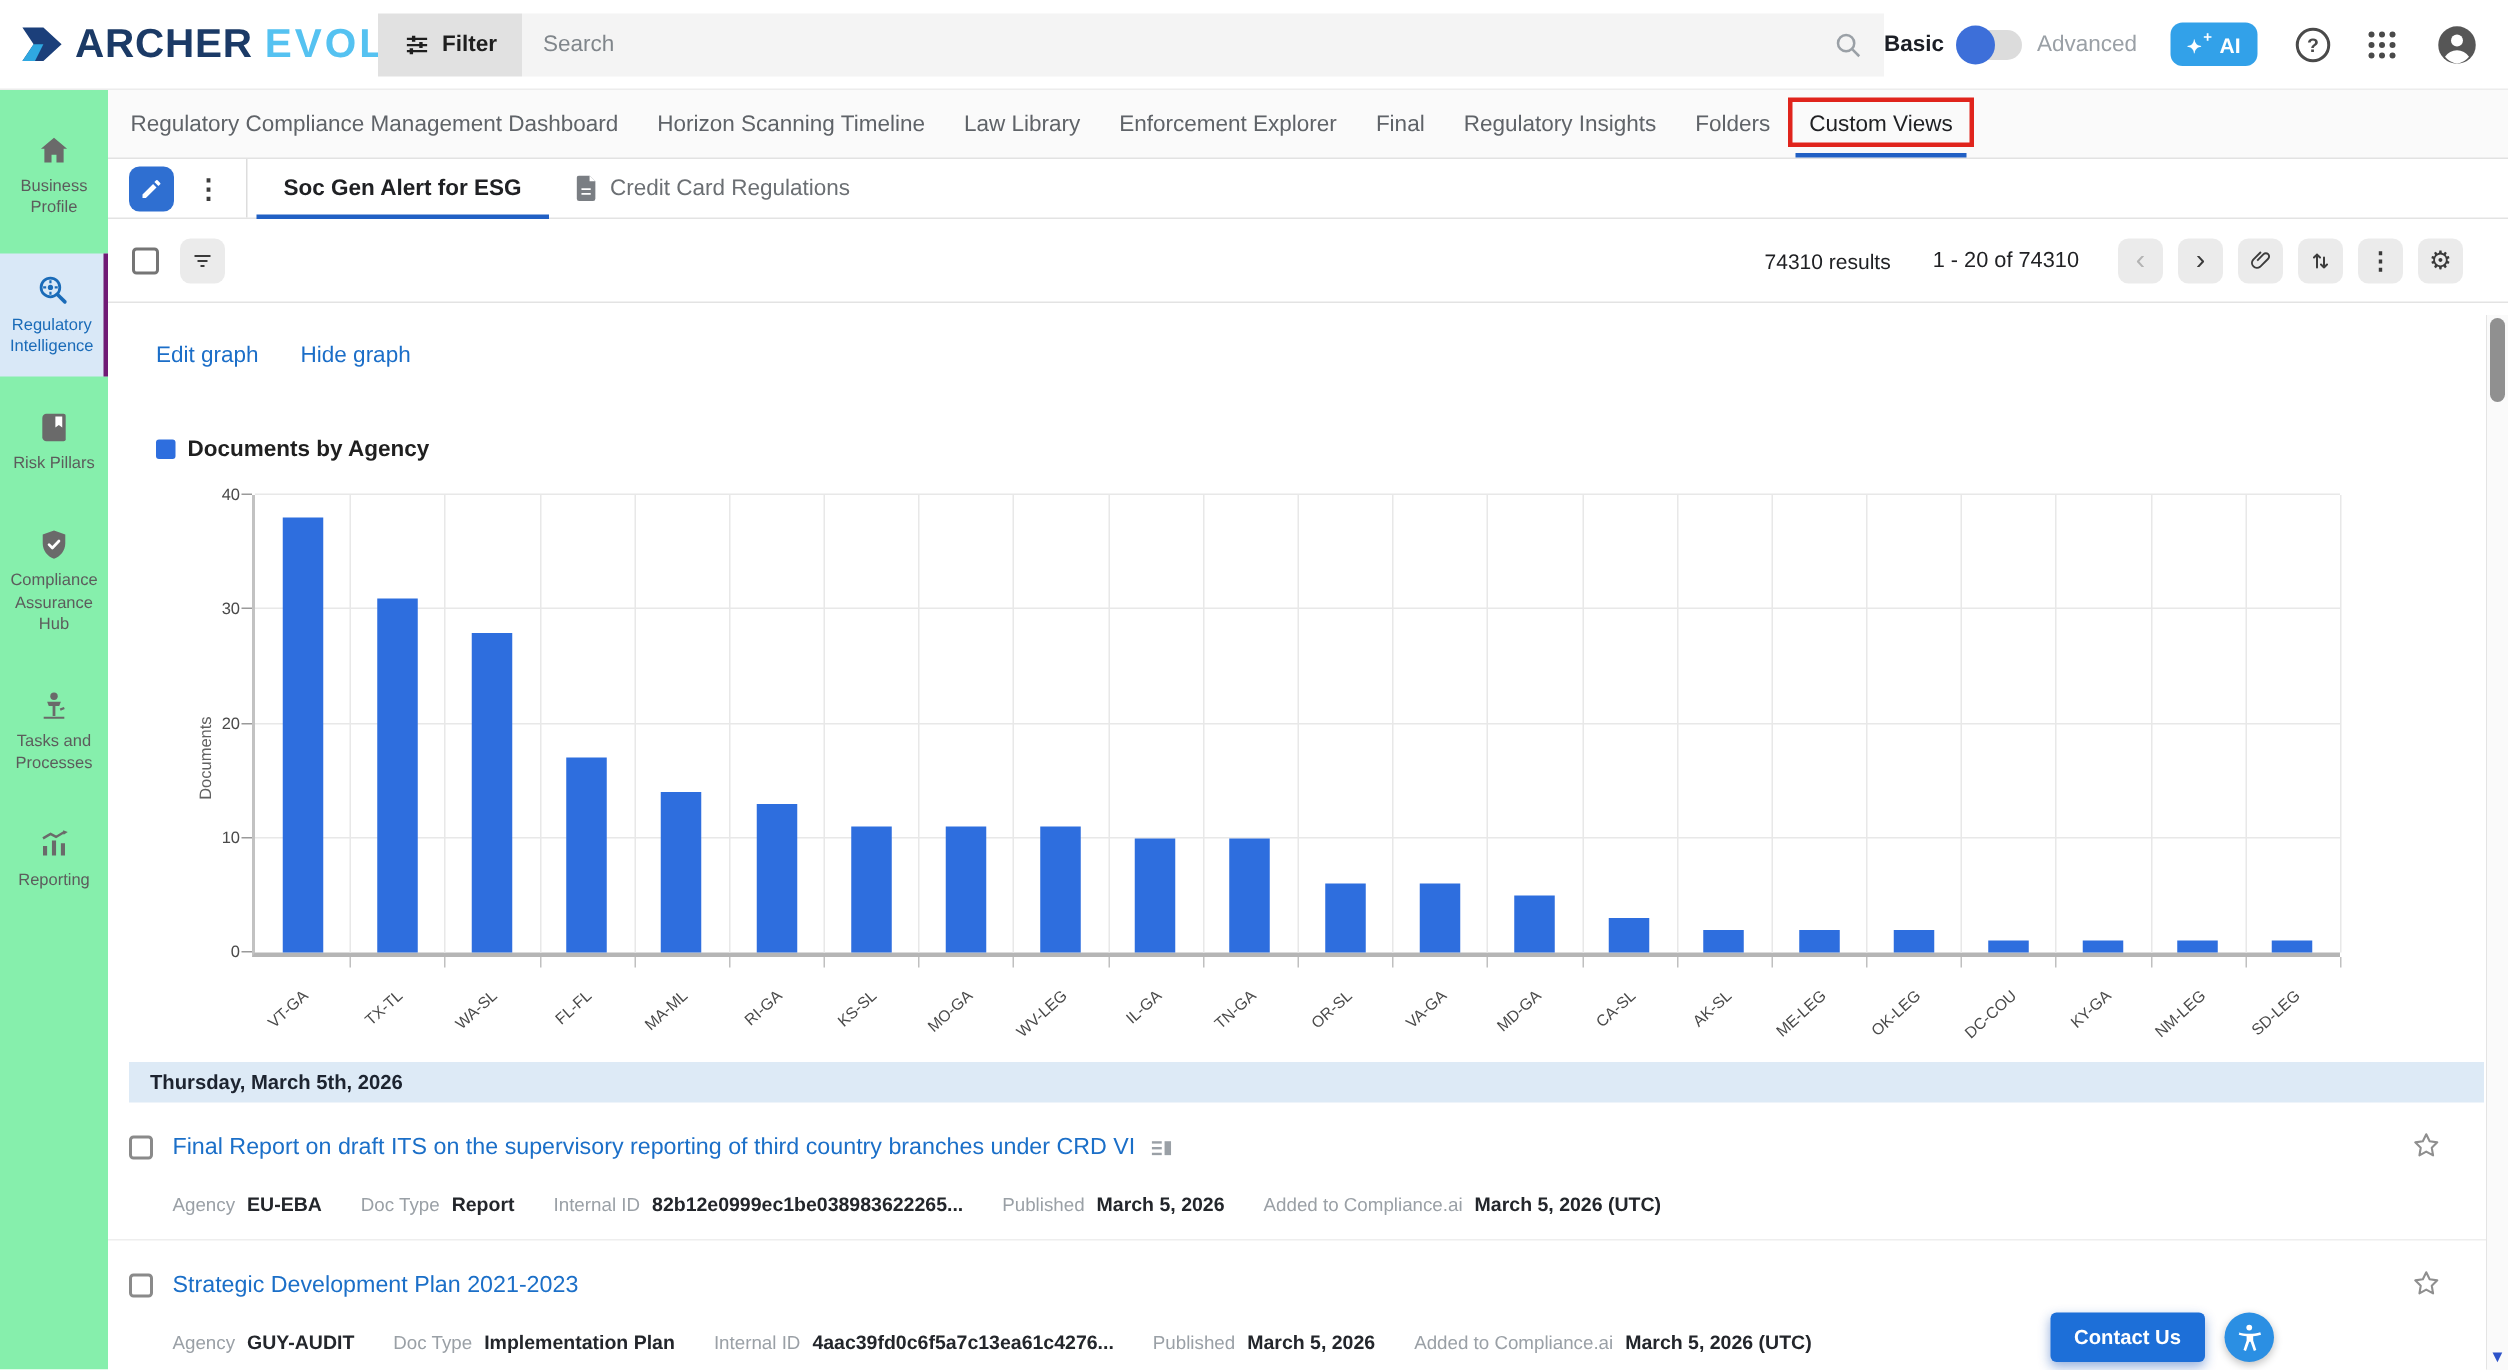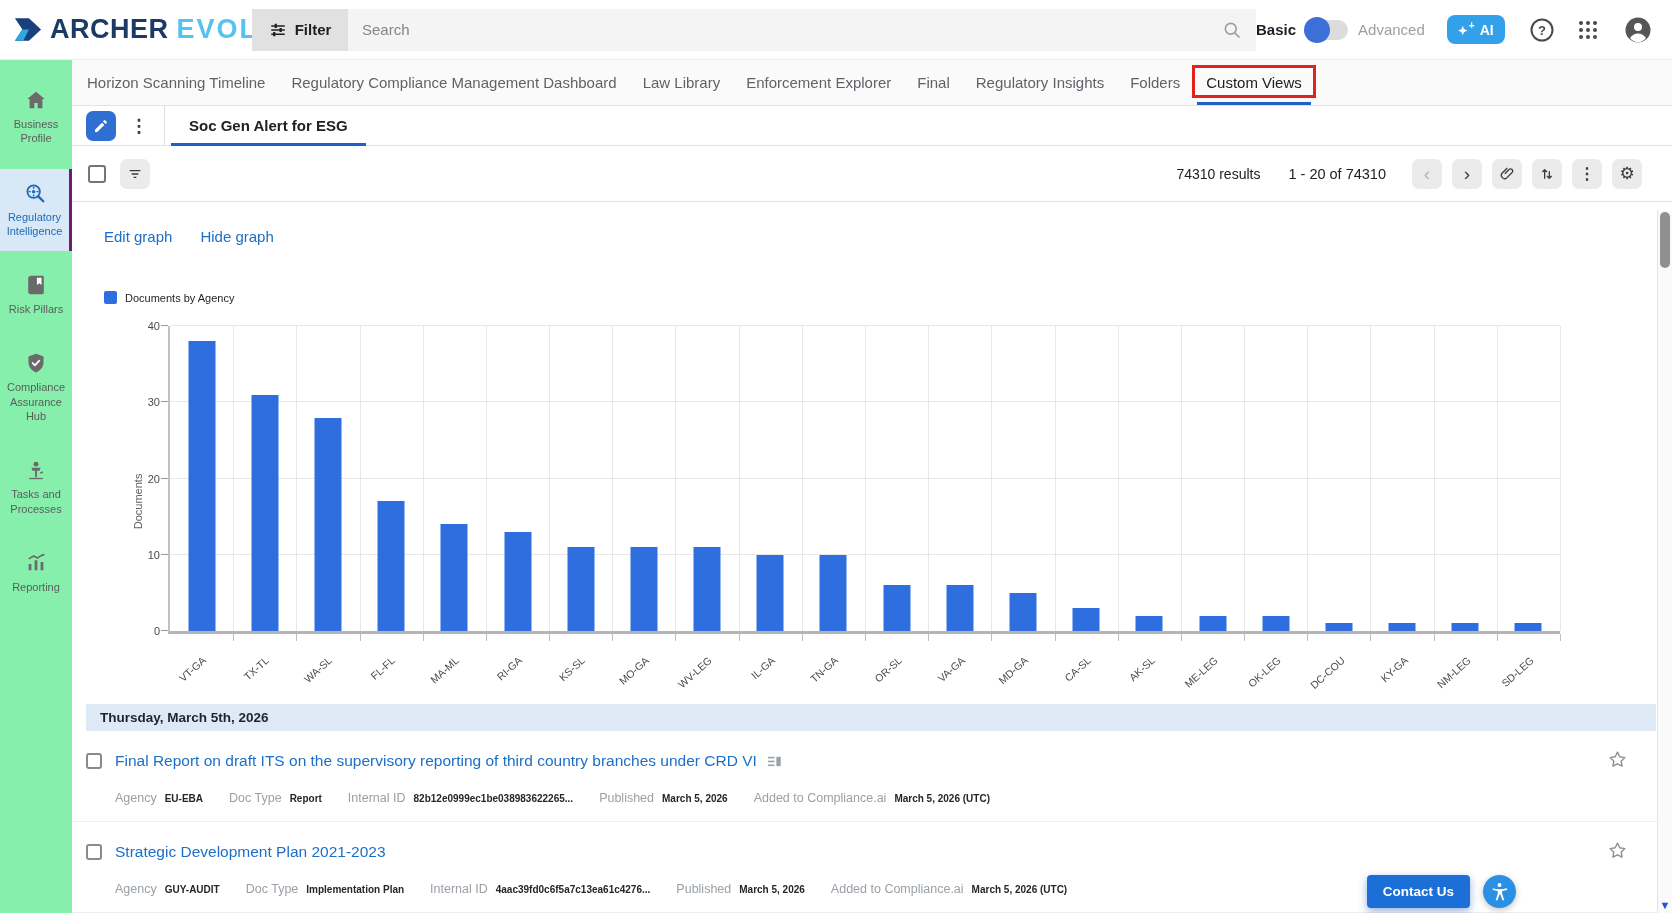--- a/index.html
+++ b/index.html
@@ -87,21 +87,21 @@
   .tool-sq.disabled .chev { color:#b3b3b3; }
   .gear-glyph { font-size:17px; }
   .kebab-glyph { font-size:16px; font-weight:700; }
 
   
   .content { flex:1; overflow:hidden; background:#fff; padding-top:26px; }
   .graph-links { margin-left:32px; display:flex; gap:28px; }
   .graph-link { font-size:15px; color:#1b6ec8; cursor:pointer; font-weight:500; }
   .legend { margin:46px 0 0 32px; display:flex; align-items:center; gap:8px; }
   .legend-sq { width:13px; height:13px; border-radius:2px; background:#2e6ede; }
-  .legend-label { font-size:11px; font-weight:400; color:#1f1f1f; }
+  .legend-label { font-size:15px; font-weight:700; color:#1f1f1f; }
 
   .chart { position:relative; margin:22px 112px 0 96px; }
   .plot { position:relative; height:308px; border-left:2px solid #c2c2c2;
           border-bottom:3px solid #b5b5b5; }
   .hgrid { position:absolute; left:0; right:0; height:1px; background:#e8e8e8; }
   .vgrid { position:absolute; top:0; bottom:0; width:1px; background:#e8e8e8; }
   .ytick-label { position:absolute; right:calc(100% + 10px); font-size:11px; color:#4a4a4a;
                  transform:translateY(50%); }
   .ytick-dash { position:absolute; left:-9px; width:7px; height:1px; background:#9a9a9a; }
   .bar { position:absolute; bottom:0; width:27px; background:#2e6ede; transform:translateX(-50%); }
@@ -118,21 +118,21 @@
                  font-weight:600; color:#1d2430; }
   .result-item { padding:18px 0 16px 14px; border-bottom:1px solid #eee; }
   .item-top { display:flex; align-items:center; }
   .item-checkbox { width:16px; height:16px; border:2px solid #8a8a8a; border-radius:3px;
                    background:#fff; cursor:pointer; flex:0 0 auto; }
   .item-title { margin-left:13px; font-size:15.5px; color:#1b6fc8; cursor:pointer; }
   .summary-icon { margin-left:10px; display:inline-flex; }
   .star-btn { margin-left:auto; margin-right:44px; background:none; border:none; cursor:pointer; }
   .meta-row { margin:18px 0 0 29px; display:flex; align-items:center; flex-wrap:nowrap; }
   .meta-label { font-size:12.5px; color:#9aa0a6; margin-right:8px; white-space:nowrap; }
-  .meta-value { font-size:10px; font-weight:600; color:#23262b; margin-right:26px; white-space:nowrap; }
+  .meta-value { font-size:13px; font-weight:600; color:#23262b; margin-right:26px; white-space:nowrap; }
 
   
   .contact-btn { position:fixed; right:202px; bottom:5px; height:33px; padding:0 16px;
                  background:#1d6fd8; color:#fff; border:none; border-radius:4px; font-size:13.5px;
                  font-weight:700; cursor:pointer; box-shadow:0 3px 8px rgba(20,80,180,.45);
                  font-family:inherit; }
   .access-btn { position:fixed; right:156px; bottom:5px; width:33px; height:33px; border:none;
                 border-radius:50%; background:#2b8fe3; cursor:pointer; display:flex;
                 align-items:center; justify-content:center; box-shadow:0 2px 6px rgba(0,0,0,.25); }
   .vscrollbar { position:fixed; right:0; top:210px; bottom:0; width:15px; background:#fafafa;
@@ -283,22 +283,22 @@
           <path fill="currentColor" d="M18.6 1.6l3.4 1.3-3 2z"></path>
         </svg>
       </span>
       <span class="nav-label">Reporting</span>
     </div>
   </nav>
 
   <div class="main">
 
     <div class="tabbar">
+      <div class="tab">Regulatory Compliance Management Dashboard</div>
       <div class="tab">Horizon Scanning Timeline</div>
-      <div class="tab">Regulatory Compliance Management Dashboard</div>
       <div class="tab">Law Library</div>
       <div class="tab">Enforcement Explorer</div>
       <div class="tab">Final</div>
       <div class="tab">Regulatory Insights</div>
       <div class="tab">Folders</div>
       <div class="tab active">
         <span>Custom Views</span>
         <span class="red-box"></span>
       </div>
     </div>
@@ -308,20 +308,29 @@
         <span style="display:flex">
           <svg width="16" height="16" viewBox="0 0 24 24" fill="#fff">
               <path d="M3 17.6V21h3.4L17 10.4 13.6 7 3 17.6zM20.7 7.3a1 1 0 000-1.4l-2.6-2.6a1 1 0 00-1.4 0l-1.8 1.8 4 4 1.8-1.8z"></path>
             </svg>
         </span>
       </button>
       <button class="kebab-btn">⋮</button>
       <div class="subtab-divider"></div>
       <div class="subtab active">
         <span>Soc Gen Alert for ESG</span>
+      </div>
+      <div class="subtab">
+        <span style="display:flex">
+          <svg width="15" height="17" viewBox="0 0 18 22">
+              <path fill="#7a7e83" d="M2 0h9l5 5v15a2 2 0 01-2 2H2a2 2 0 01-2-2V2a2 2 0 012-2z"></path>
+              <path fill="#fff" d="M11 0l5 5h-5V0zM4 11h8v1.6H4V11zm0 4h8v1.6H4V15z"></path>
+            </svg>
+        </span>
+        <span>Credit Card Regulations</span>
       </div>
     </div>
 
     <div class="rtoolbar">
       <div class="checkbox"></div>
       <button class="tool-sq sortfilter-btn">
         <span style="display:flex">
           <svg width="16" height="16" viewBox="0 0 24 24" stroke="#3a3a3a" stroke-width="2" fill="none">
               <path d="M4 7h16M7 12h10M10 17h4"></path>
             </svg>

